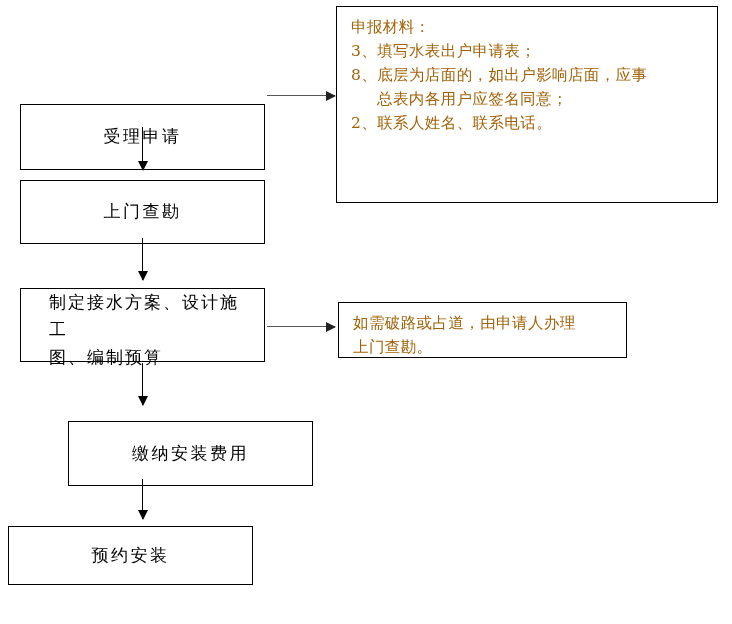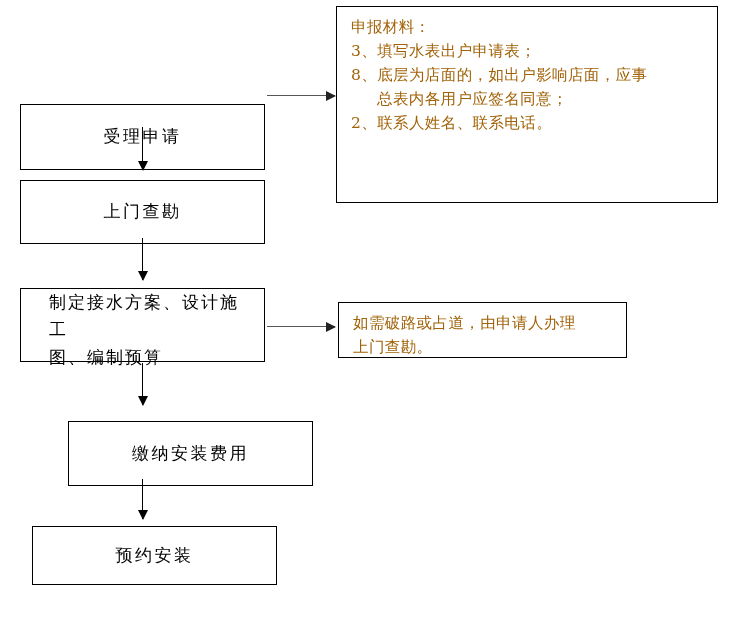--- a/index.html
+++ b/index.html
@@ -126,21 +126,21 @@
   </div>
 
   <div class="v-arrow" style="left:142px; top:363px; height:42px;"></div>
 
   <div class="node" style="left:20px; top:421px; width:245px; height:65px;margin-left:48px;">
     <span>缴纳安装费用</span>
   </div>
 
   <div class="v-arrow" style="left:142px; top:479px; height:40px;"></div>
 
-  <div class="node" style="left:32px; top:526px; width:245px; height:59px;">
+  <div class="node" style="left:8px; top:526px; width:245px; height:59px;">
     <span>预约安装</span>
   </div>
 
   <div class="h-arrow" style="left:267px; top:95px; width:68px;"></div>
 
   <div class="h-arrow" style="left:267px; top:326px; width:68px;"></div>
 
   <div class="note" style="left:336px; top:6px; width:382px; height:197px;">
     <span class="note-line plain">申报材料：</span>
     <span class="note-line">3、填写水表出户申请表；</span>

